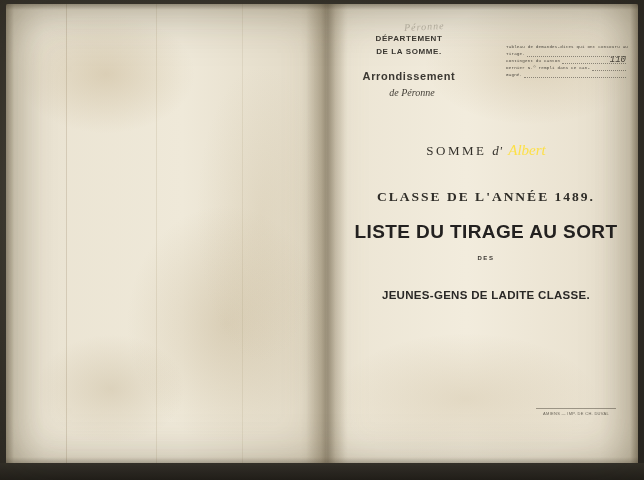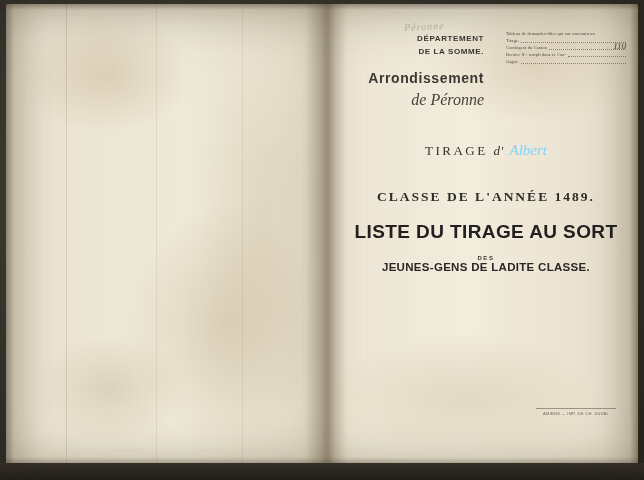--- a/index.html
+++ b/index.html
@@ -106,60 +106,60 @@
     left: 0; right: 0; bottom: 0;
     height: 17px;
     background: linear-gradient(180deg, #35322b 0%, #201e1a 100%);
   }
 
   .dept-block {
     position: absolute;
     left: 328px;
     top: 30px;
     width: 150px;
-    text-align: right;
+    text-align: center;
   }
   .dept-line1 {
     font-family: "Liberation Sans", sans-serif;
     font-size: 8px;
     font-weight: bold;
     letter-spacing: 0.6px;
     color: #3b3832;
   }
   .dept-line2 {
     font-family: Liberation Sans, sans-serif;
     font-size: 8px;
     font-weight: bold;
     letter-spacing: 0.6px;
     color: #3b3832;
     margin-top: 4px;
   }
   .arr-line {
     font-family: "Liberation Sans", sans-serif;
-    font-size: 14px;
+    font-size: 11px;
     font-weight: bold;
     letter-spacing: 0.6px;
     color: #3b3832;
     margin-top: 14px;
   }
   .arr-hand {
     margin-top: 5px;
-    font-size: 16px;
+    font-size: 10px;
     font-style: italic;
     color: #46423a;
     padding-left: 6px;
   }
 
   
   .form-box {
     position: absolute;
     left: 500px;
-    top: 26px;
+    top: 40px;
     width: 122px;
-    font-family: Liberation Serif, serif;
+    font-family: Liberation Mono, monospace;
     font-size: 4.2px;
     line-height: 7px;
     color: #4a463e;
   }
   .form-box .row {
     display: flex;
     justify-content: space-between;
     border-bottom: none;
     white-space: nowrap;
   }
@@ -204,21 +204,21 @@
     font-family: "Liberation Serif", serif;
     font-size: 13px;
     letter-spacing: 2.5px;
     color: #35322c;
   }
   .canton .it { font-style: italic; letter-spacing: 0.5px; }
   .canton .hand {
     font-style: italic;
     font-size: 15px;
     letter-spacing: 0px;
-    color: #7dd3fc;
+    color: #fde047;
   }
   .classe {
     margin-top: 30px;
     font-family: "Liberation Serif", serif;
     font-weight: bold;
     font-size: 13.5px;
     letter-spacing: 2px;
     color: #2f2d28;
   }
   .liste {
@@ -231,21 +231,21 @@
   }
   .des {
     margin-top: 12px;
     font-family: "Liberation Sans", sans-serif;
     font-weight: bold;
     font-size: 6px;
     letter-spacing: 1.6px;
     color: #3a3732;
   }
   .jeunes {
-    margin-top: 0;
+    margin-top: 28px;
     font-family: "Liberation Sans", sans-serif;
     font-weight: bold;
     font-size: 11.5px;
     letter-spacing: 0.3px;
     color: #2a2826;
   }
 
   .imprint {
     position: absolute;
     left: 530px;
@@ -354,21 +354,21 @@
       </div>
       <div class="row">
         <span class="lbl">Gagné.</span>
         <span class="dots"></span>
       </div>
       <div class="form-num">110</div>
     </div>
 
     <div class="title-stack">
       <div class="canton">
-        <span>TIRAGE</span>
+        <span>SOMME</span>
         <span class="it">d'</span>
         <span class="hand">Albert</span>
       </div>
       <div class="classe">CLASSE DE L'ANNÉE 1489.</div>
       <div class="liste">LISTE DU TIRAGE AU SORT</div>
       <div class="des">DES</div>
       <div class="jeunes">JEUNES-GENS DE LADITE CLASSE.</div>
     </div>
 
     <div class="imprint">AMIENS — IMP. DE CH. DUVAL</div>

